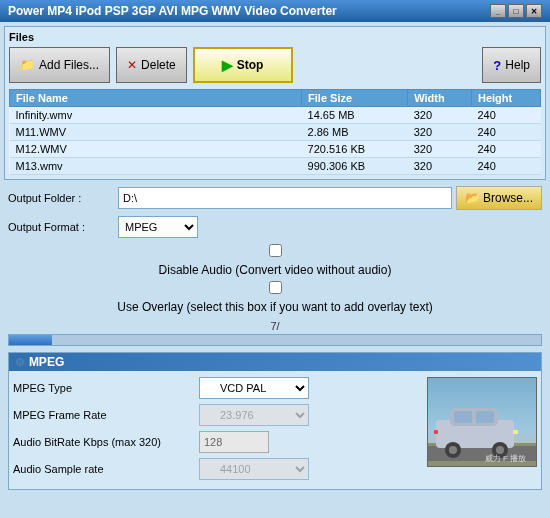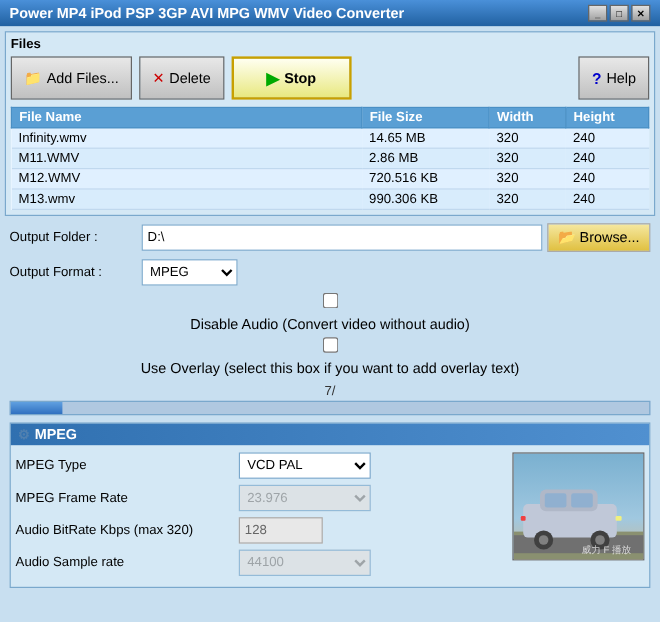--- a/index.html
+++ b/index.html
@@ -243,21 +243,21 @@
       width: 186px;
       font-size: 11px;
       color: #000;
       flex-shrink: 0;
     }
 
     .mpeg-select {
       height: 22px;
       border: 1px solid #7aa8cc;
       background: white;
-      padding: 1px 2px;
+      padding: 1px 16px;
       font-size: 11px;
       width: 110px;
     }
 
     .mpeg-input {
       height: 22px;
       border: 1px solid #aaa;
       background: #e8e8e8;
       padding: 2px 4px;
       font-size: 11px;

